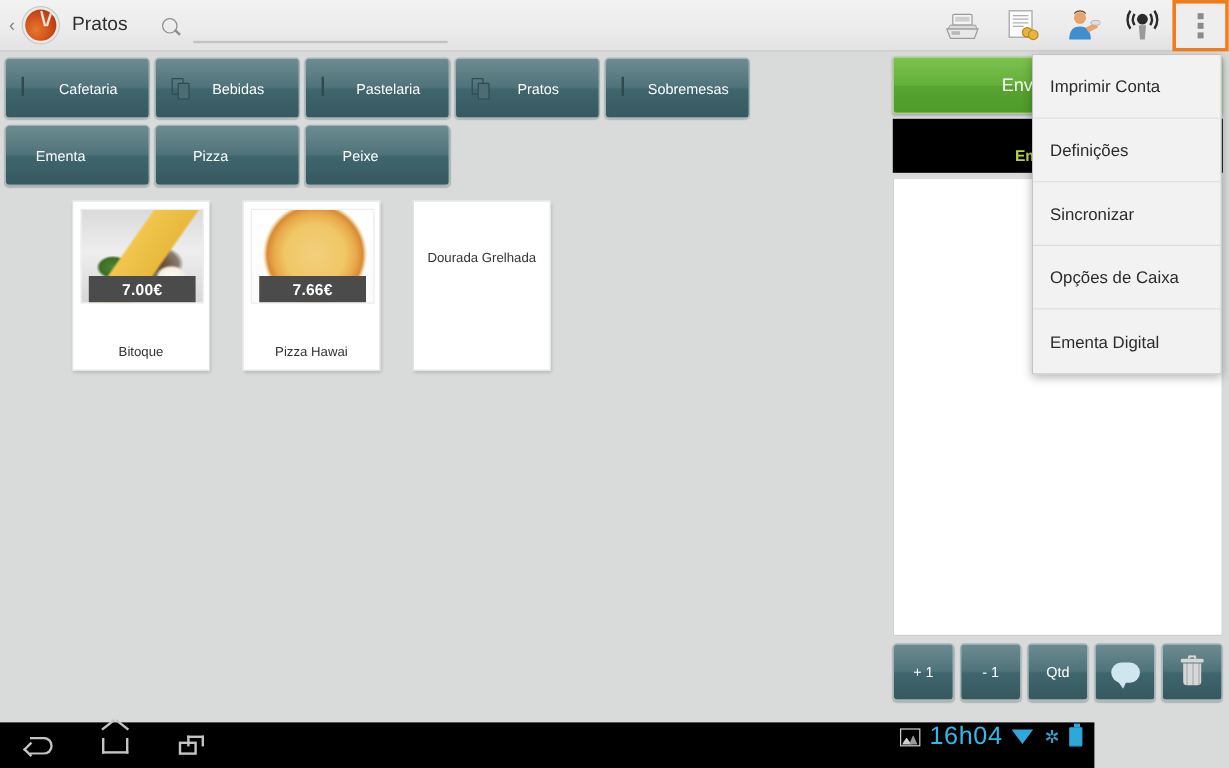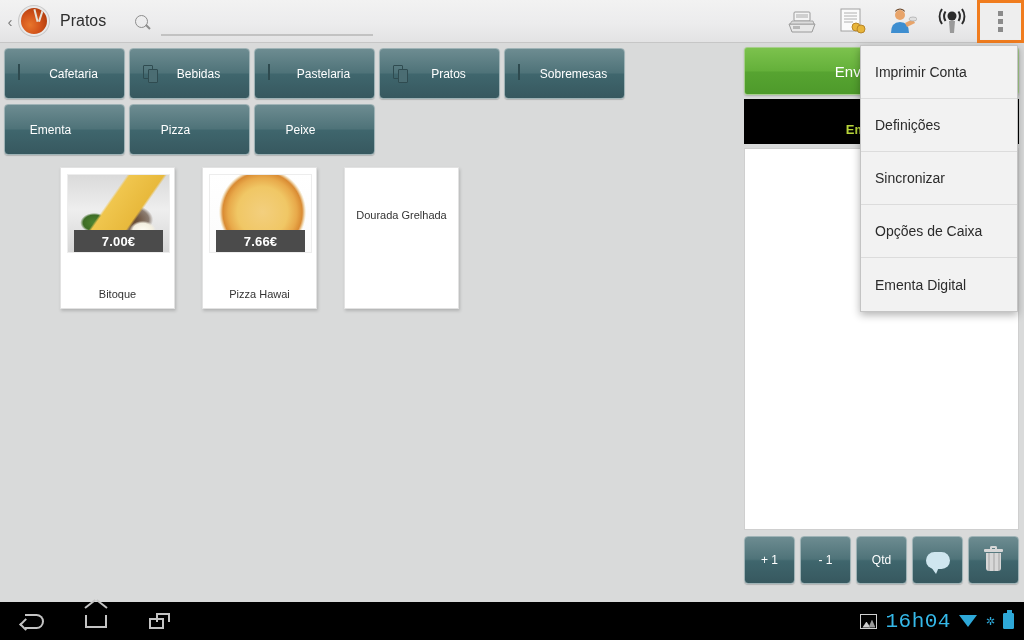--- a/index.html
+++ b/index.html
@@ -232,22 +232,22 @@
   }
   .menu-item {
     height: 53px; display: flex; align-items: center; padding-left: 14px;
     font-size: 14px; color: #2b2b2b; border-bottom: 1px solid #dcdcdc;
     cursor: pointer; background: #f2f2f2;
   }
   .menu-item:last-child { border-bottom: none; }
 
   
   .sysbar {
-    position: absolute; left: 0; bottom: 0; width: 1024px; height: 38px;
-    background: #000000; display: flex; align-items: center; font-family: Liberation Mono, monospace;
+    position: absolute; left: 0; bottom: 0; width: 912px; height: 38px;
+    background: #000000; display: flex; align-items: flex-start;
   }
   .nav-btn { width: 64px; height: 38px; display: flex; align-items: center; justify-content: center; cursor: pointer; }
   .ic-back { width: 22px; height: 14px; position: relative; }
   .ic-back::before {
     content: ""; position: absolute; left: 4px; top: 0; width: 17px; height: 11px;
     border: 2px solid #c4c4c4; border-left: none; border-top: 2px solid #c4c4c4;
     border-radius: 0 8px 8px 0;
   }
   .ic-back::after {
     content: ""; position: absolute; left: 0px; top: 5.5px; width: 7px; height: 7px;

